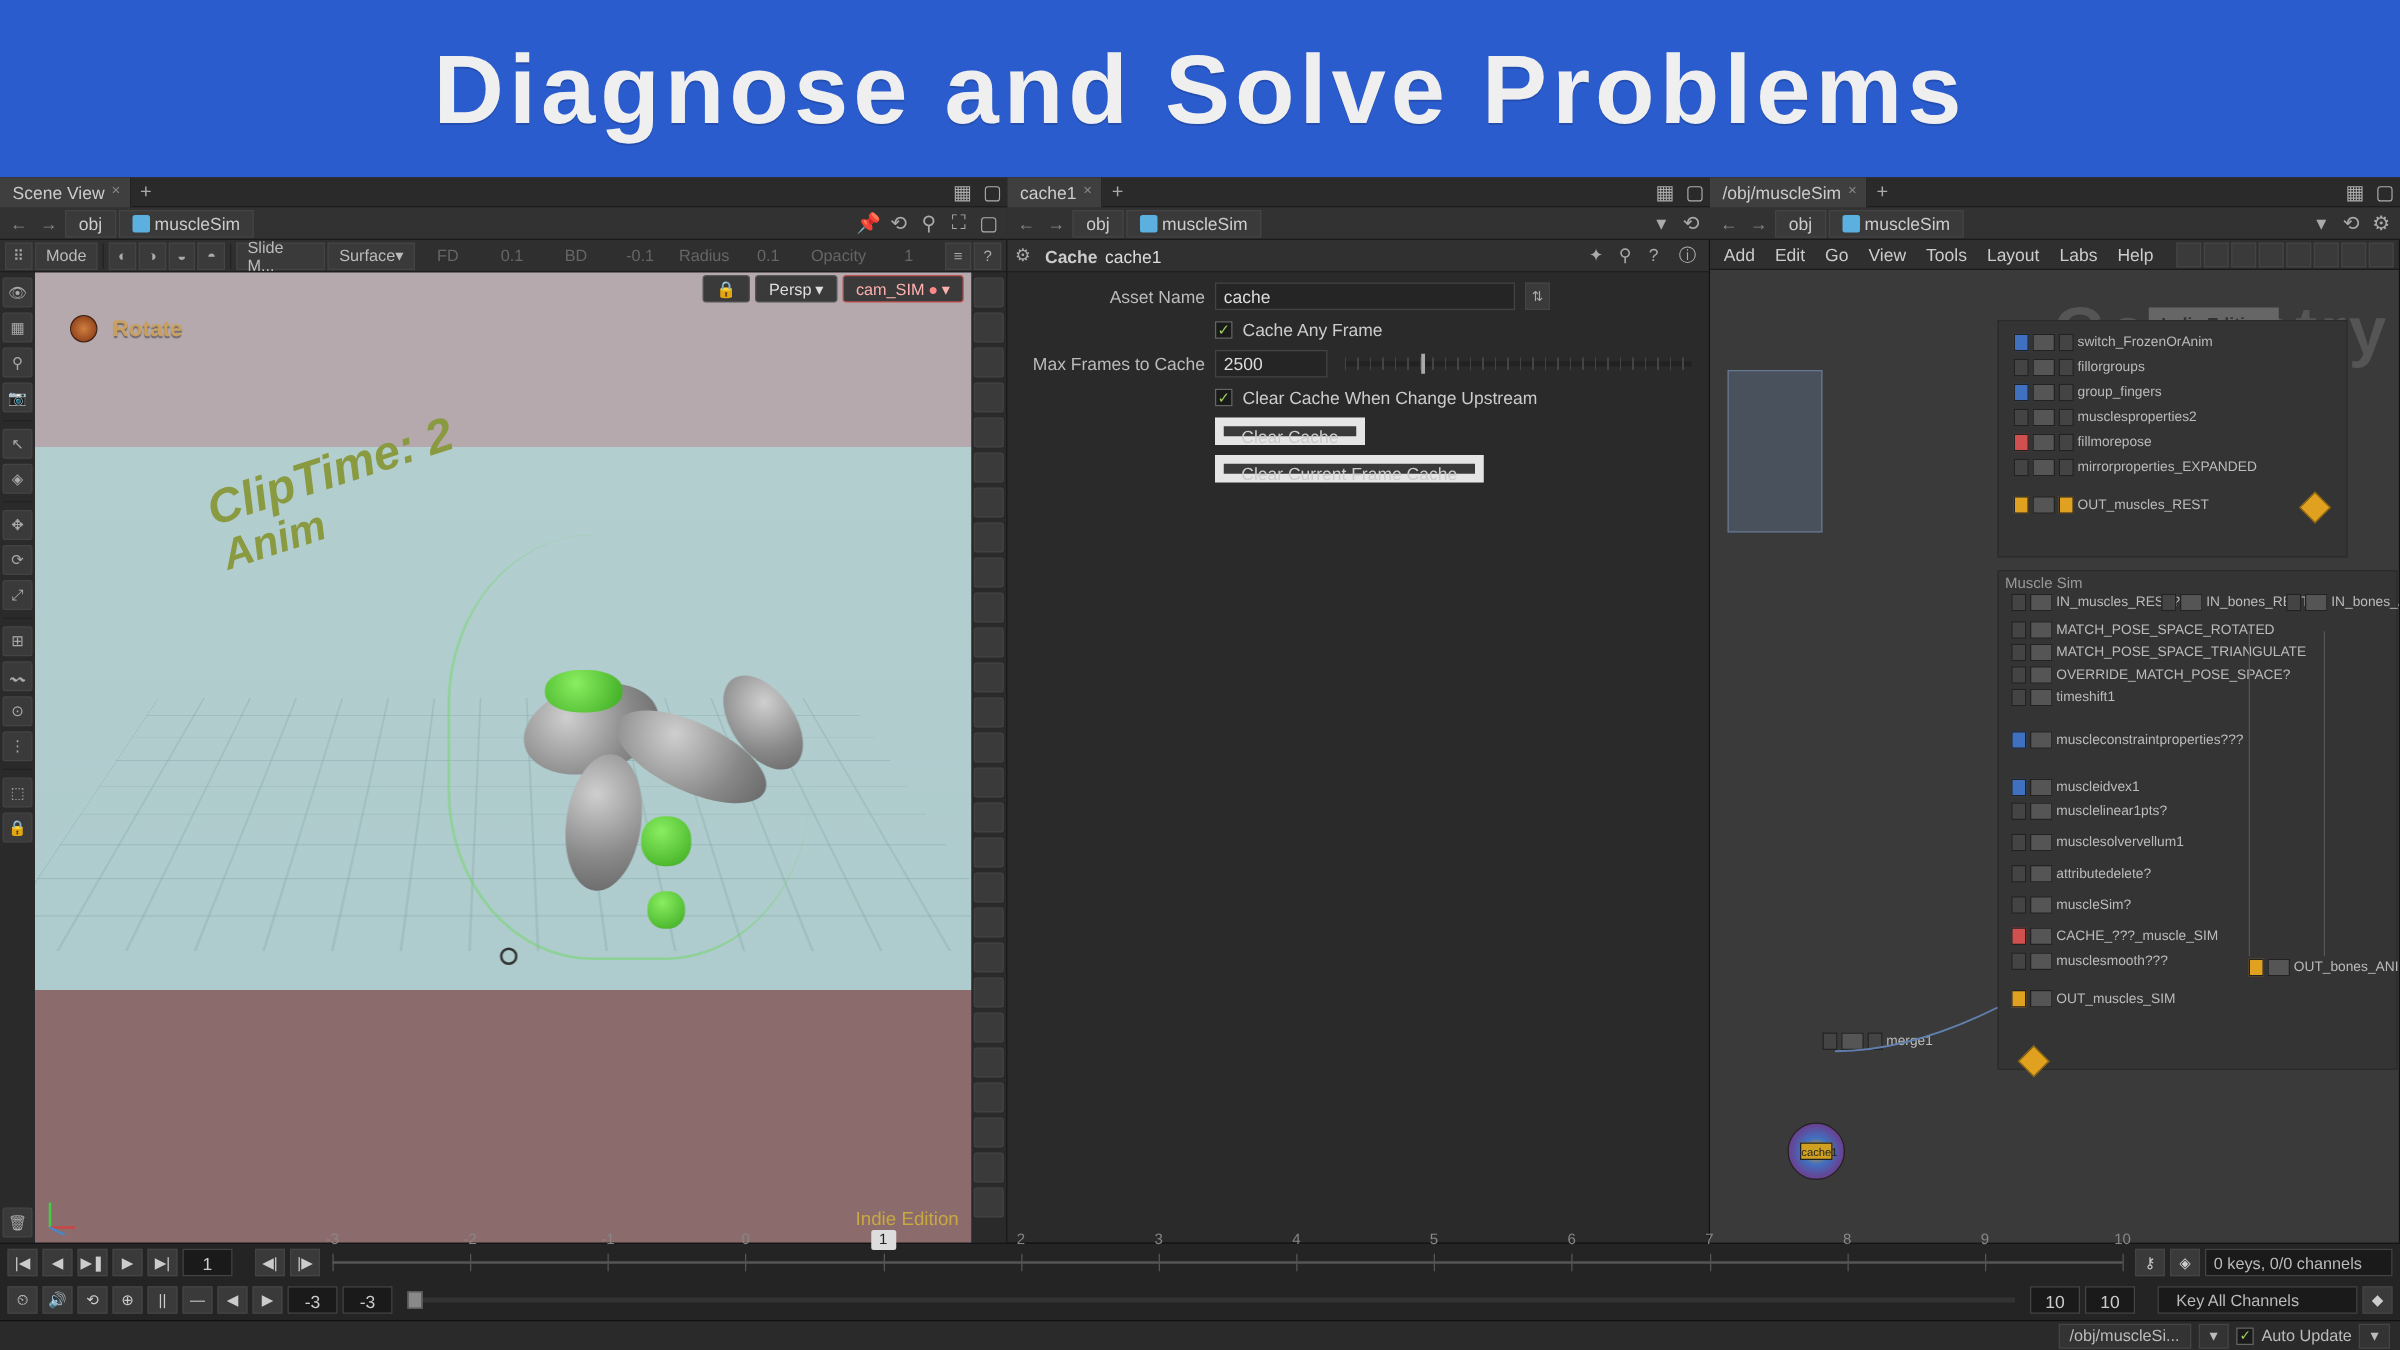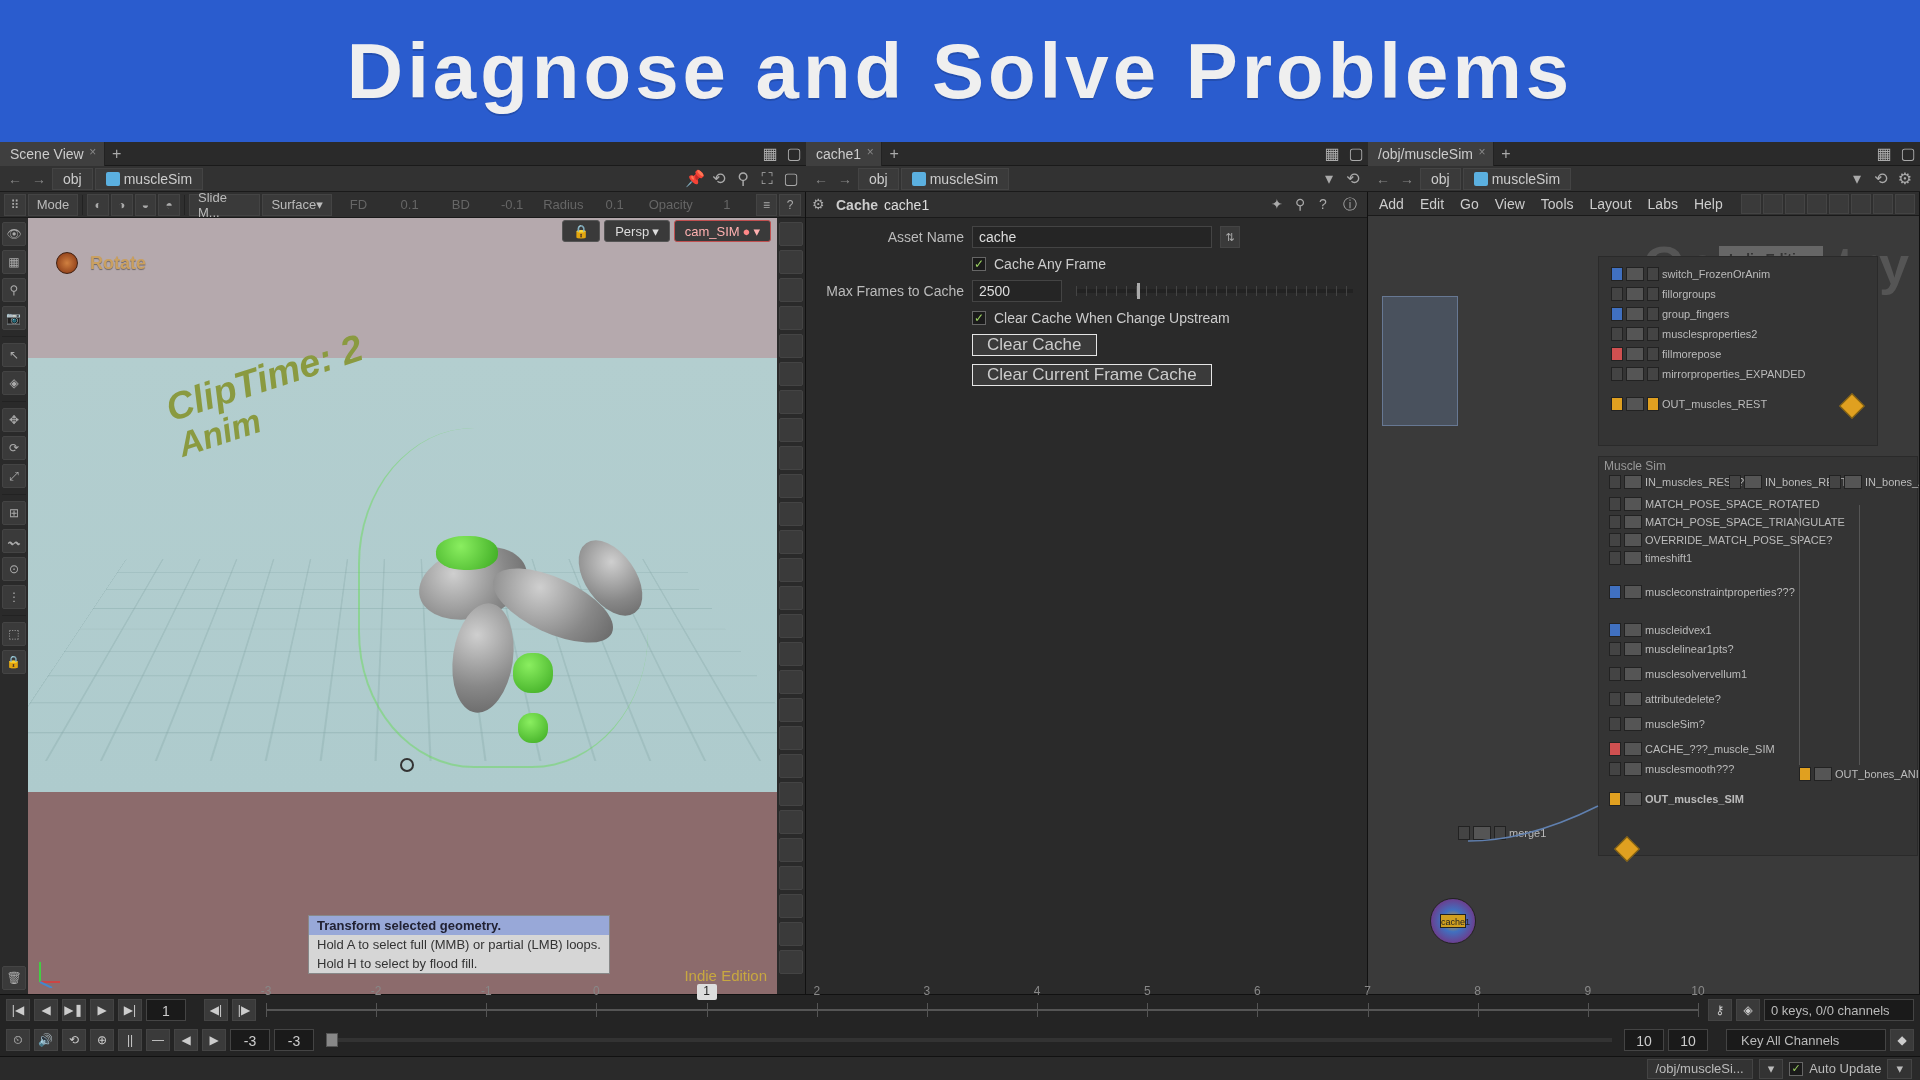--- a/index.html
+++ b/index.html
@@ -82,21 +82,21 @@
 .params-hdr .nname { color:#ddd; font-size:14px; }
 .params-hdr .spacer { flex:1; }
 .params-body { padding:8px 8px; background:#2a2a2a; flex:1; }
 .param-row { display:flex; align-items:center; margin-bottom:8px; gap:8px; }
 .param-row .lbl { width:150px; text-align:right; color:#bbb; font-size:14px; }
 .param-row input[type=text] { width:240px; height:22px; background:#252525; border:1px solid #444; color:#ddd; padding:0 6px; font-size:14px; }
 .param-row input.small { width:90px; }
 .param-row .dropdown-arrows { width:20px; height:22px; background:#3a3a3a; border:1px solid #444; display:flex; align-items:center; justify-content:center; color:#aaa; font-size:11px; }
 .param-row .chk { width:14px; height:14px; background:#1a1a1a; border:1px solid #666; display:flex; align-items:center; justify-content:center; color:#9ad060; font-size:12px; }
 .param-row .chklbl { color:#ccc; font-size:14px; }
-.param-row .btn { height:22px; padding:0 14px; background:#3a3a3a; border:1px solid #e5e5e5; color:#ccc; font-size:17px; }
+.param-row .btn { height:22px; padding:0 14px; background:#3a3a3a; border:7px solid #e5e5e5; color:#ccc; font-size:14px; }
 .param-row .slider { flex:1; height:4px; background:#222; position:relative; margin:0 6px; }
 .param-row .slider .ticks { position:absolute; left:0; right:0; top:-3px; height:10px; background-image:repeating-linear-gradient(90deg,#444 0,#444 1px,transparent 1px,transparent 10px); }
 .param-row .slider .knob { position:absolute; top:-6px; width:3px; height:16px; background:#aaa; }
 
 
 .net-menubar { height:24px; background:#2f2f2f; display:flex; align-items:center; gap:2px; padding:0 4px; border-bottom:1px solid #1a1a1a; }
 .net-menubar .mi { color:#ccc; font-size:14px; padding:0 7px; }
 .net-menubar .ibtn { width:20px; height:20px; background:#3a3a3a; border:1px solid #444; }
 .net-canvas { flex:1; position:relative; background:#3a3a3a; overflow:hidden; }
 .net-selection { position:absolute; left:14px; top:80px; width:76px; height:130px; background:rgba(120,150,200,.25); border:1px solid rgba(150,180,230,.4); }
@@ -306,25 +306,20 @@
             <div class="bone-path"></div>
             <div class="mus c"></div>
             <div class="mus a"></div>
             <div class="mus b"></div>
             <div class="mus d"></div>
             <div class="bone a"></div>
             <div class="bone b"></div>
             <div class="bone c"></div>
           </div>
           <div class="cursor-dot"></div>
-          <div class="hint-box">
-            <div class="hint-hd">Transform selected geometry.</div>
-            <div class="hint-ln">Hold A to select full (MMB) or partial (LMB) loops.</div>
-            <div class="hint-ln">Hold H to select by flood fill.</div>
-          </div>
           <div class="indie">Indie Edition</div>
           <svg style="position:absolute;left:6px;bottom:6px;width:30px;height:30px">
               <line x1="6" y1="24" x2="6" y2="4" stroke="#4c4" stroke-width="2"></line>
               <line x1="6" y1="24" x2="26" y2="24" stroke="#c44" stroke-width="2"></line>
               <line x1="6" y1="24" x2="18" y2="30" stroke="#48c" stroke-width="2"></line>
             </svg>
         </div>
 
         <div class="right-toolbar">
           <div class="tool"></div>
@@ -546,21 +541,21 @@
           <div class="node" style="left:10px;top:285px;">
               <span class="flag r"></span>
               <span class="body"></span>
               <span>CACHE_???_muscle_SIM</span>
             </div>
           <div class="node" style="left:10px;top:305px;">
               <span class="flag"></span>
               <span class="body"></span>
               <span>musclesmooth???</span>
             </div>
-          <div class="node out" style="left:10px;top:335px;font-weight:bold;">
+          <div class="node out" style="left:10px;top:335px;">
               <span class="flag"></span>
               <span class="body"></span>
               <span>OUT_muscles_SIM</span>
             </div>
           <div class="node out" style="left:200px;top:310px;">
               <span class="flag"></span>
               <span class="body"></span>
               <span>OUT_bones_ANIM</span>
             </div>
           <div class="wire" style="left:200px;top:48px;height:260px;"></div>

